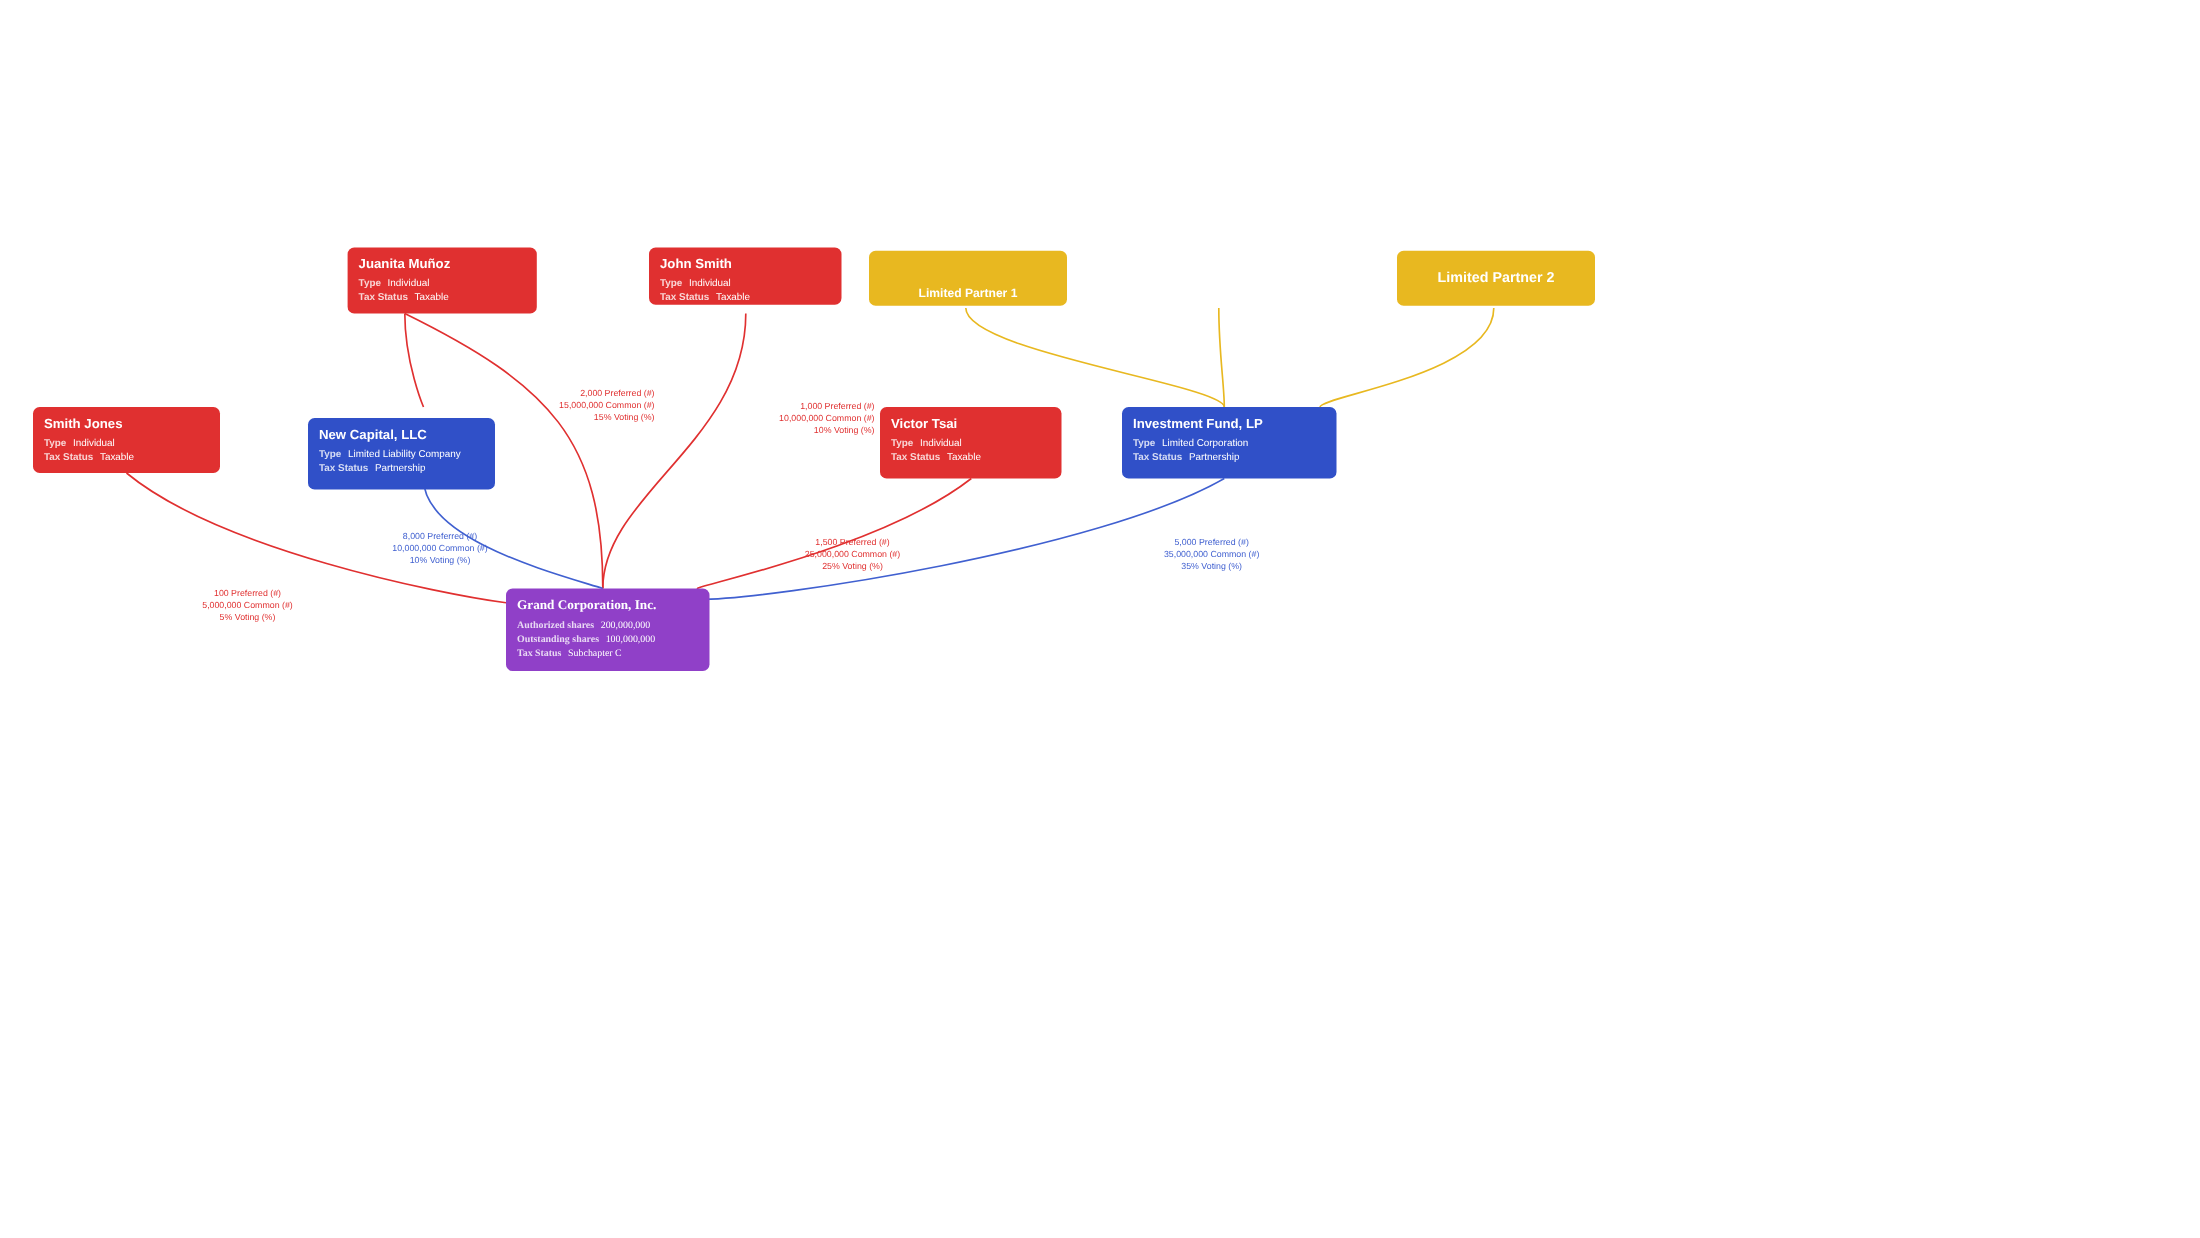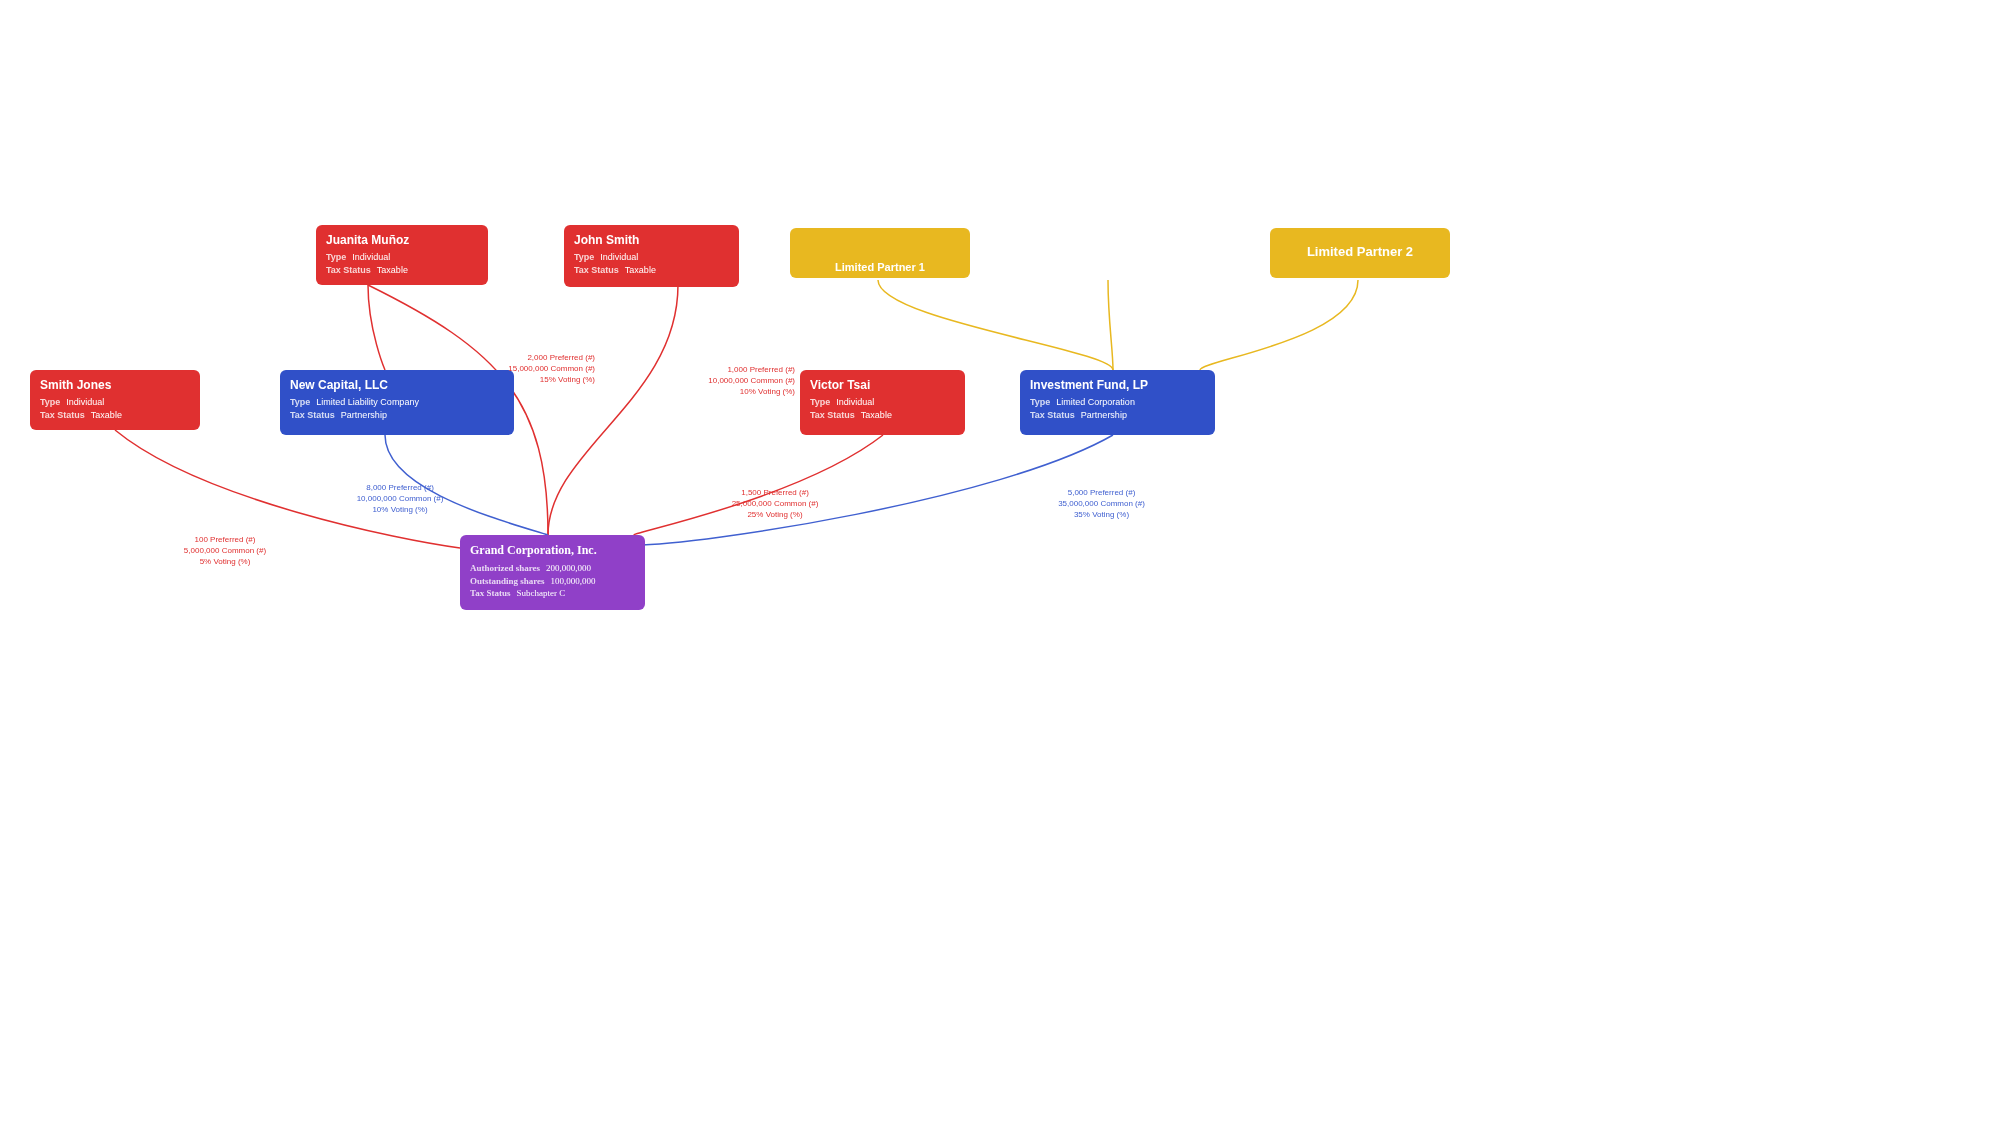--- a/index.html
+++ b/index.html
@@ -103,33 +103,33 @@
     <div class="node-row">
       <span class="node-label">Type</span>
       <span class="node-value">Individual</span>
     </div>
     <div class="node-row">
       <span class="node-label">Tax Status</span>
       <span class="node-value">Taxable</span>
     </div>
   </div>
 
-  <div class="node node-red" style="left:564px;top:225px;width:175px;height:62px;">
+  <div class="node node-red" style="left:590px;top:225px;width:175px;height:52px;">
     <div class="node-title">John Smith</div>
     <div class="node-row">
       <span class="node-label">Type</span>
       <span class="node-value">Individual</span>
     </div>
     <div class="node-row">
       <span class="node-label">Tax Status</span>
       <span class="node-value">Taxable</span>
     </div>
   </div>
 
-  <div class="node node-blue" style="left:280px;top:370px;width:234px;height:65px;">
+  <div class="node node-blue" style="left:280px;top:380px;width:170px;height:65px;">
     <div class="node-title">New Capital, LLC</div>
     <div class="node-row">
       <span class="node-label">Type</span>
       <span class="node-value">Limited Liability Company</span>
     </div>
     <div class="node-row">
       <span class="node-label">Tax Status</span>
       <span class="node-value">Partnership</span>
     </div>
   </div>

